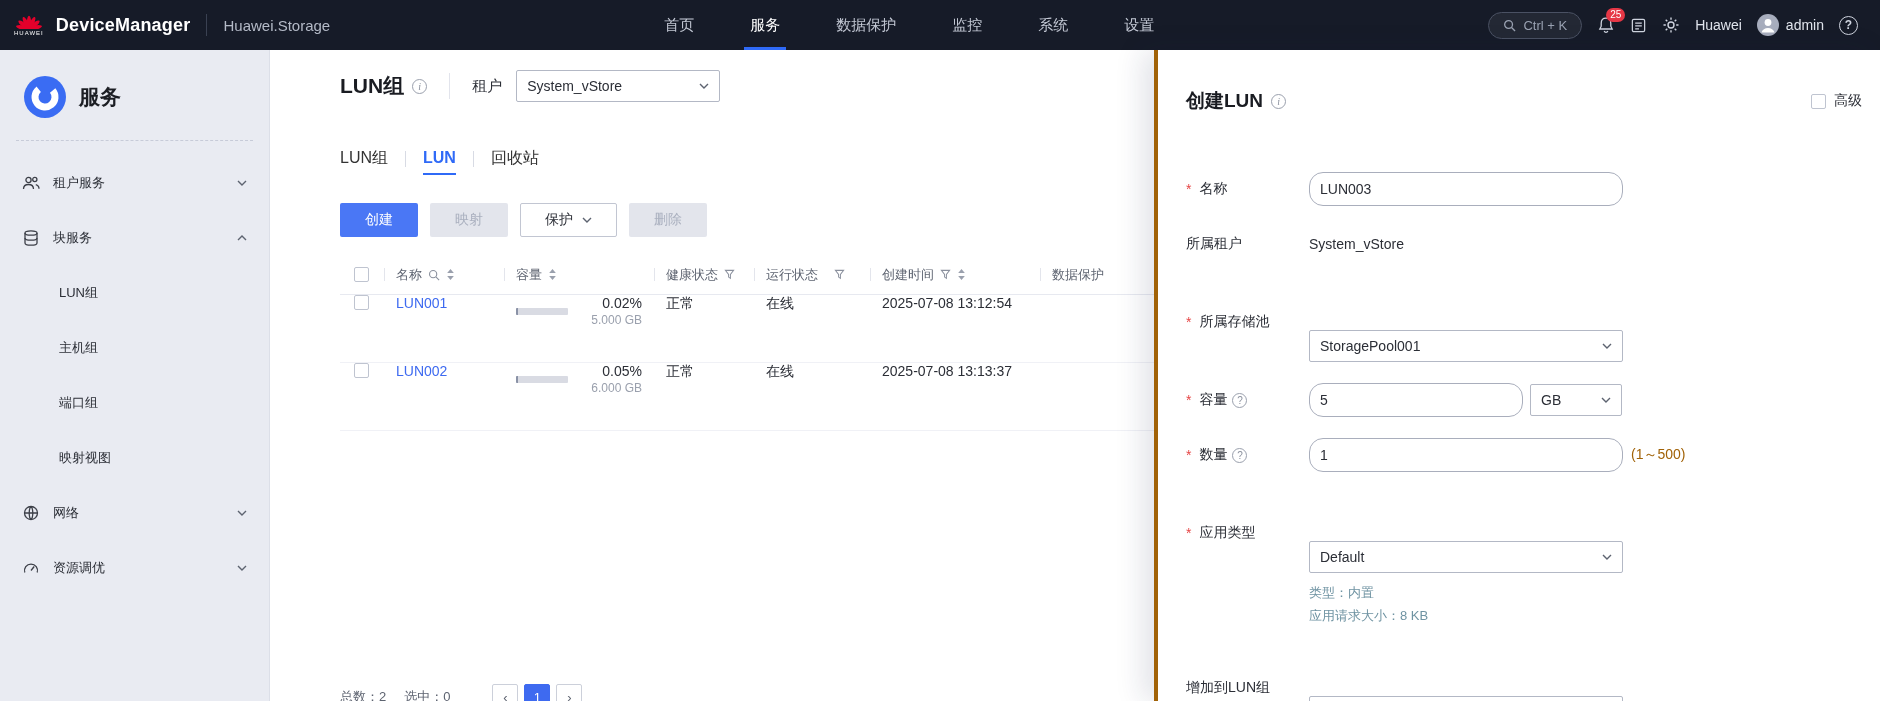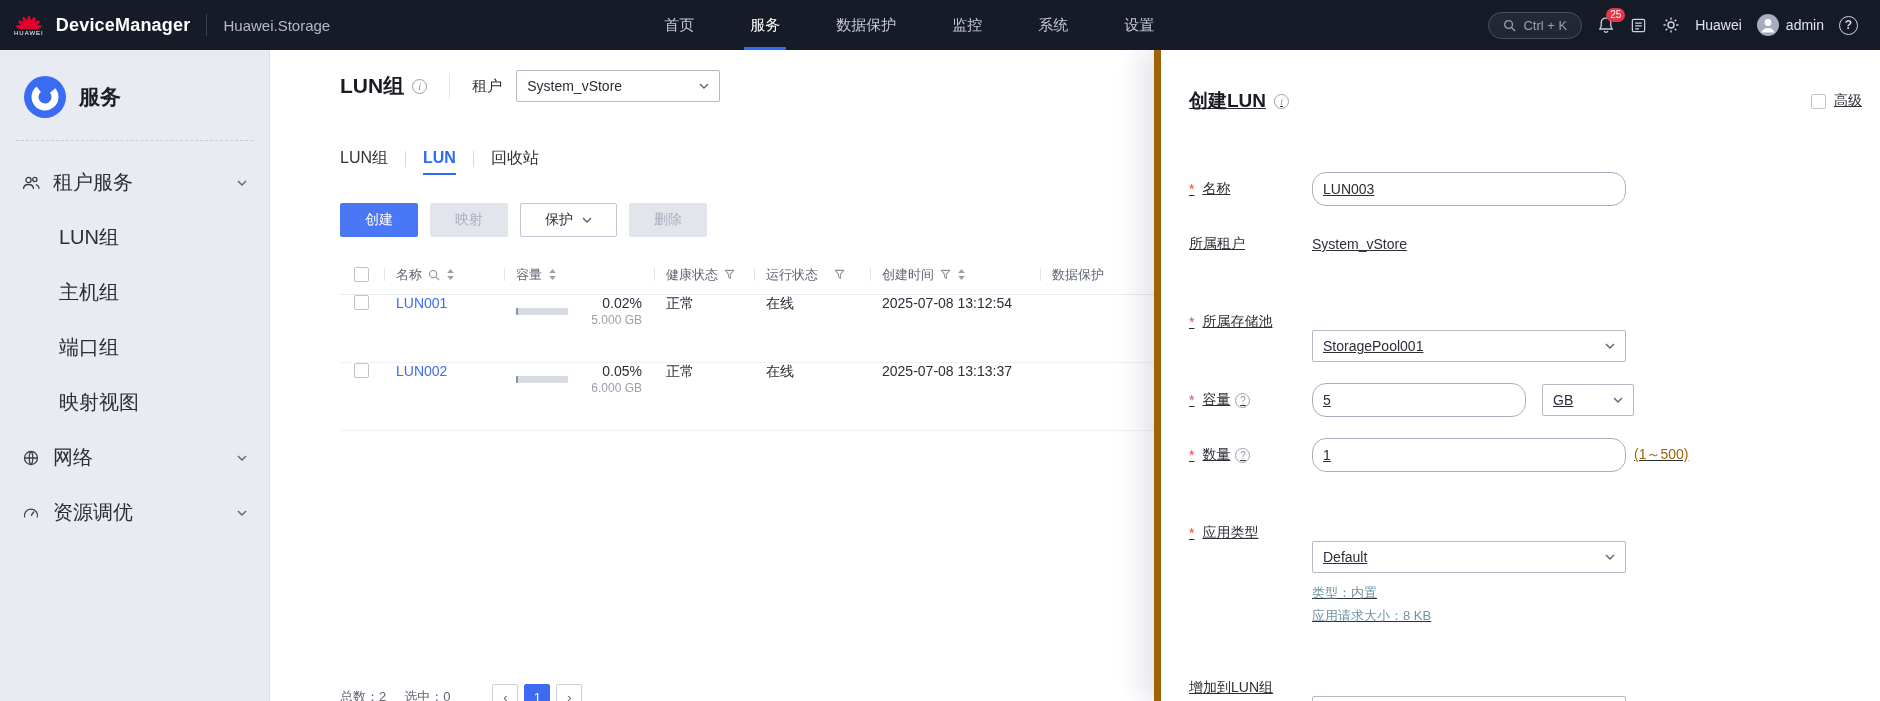--- a/index.html
+++ b/index.html
@@ -29,21 +29,21 @@
   .help-badge::before { content:"?"; }
 
   
   .app { display:flex; height:651px; position:relative; }
 
   
   .sidebar { width:270px; background:#e9ebf2; border-right:1px solid #dcdfe8; padding-top:22px; overflow:hidden; flex:none; }
   .side-header { display:flex; align-items:center; gap:13px; padding:4px 24px 22px; }
   .side-title { font-size:21px; font-weight:700; color:#1c1e24; }
   .side-sep { border-top:1px dashed #c7cbd8; margin:0 16px 14px; }
-  .side-item { height:55px; display:flex; align-items:center; padding:0 22px; font-size:20px; color:#2b2e36; cursor:pointer;text-align:right; }
+  .side-item { height:55px; display:flex; align-items:center; padding:0 22px; font-size:13px; color:#2b2e36; cursor:pointer;text-align:right; }
   .side-item .mi { margin-right:13px; display:flex; }
   .side-item .chev { margin-left:auto; display:flex; }
   .side-sub { padding-left:59px; }
 
   
   .main { flex:1; min-width:0; padding:20px 0 0 70px; position:relative; background:#fff; overflow:hidden; }
   .page-header { display:flex; align-items:center; height:32px; margin-bottom:45px; }
   .page-title { font-size:21px; font-weight:700; color:#1a1c22; margin-right:8px; }
   .hdr-divider { width:1px; height:26px; background:#e2e4ec; margin:0 22px; }
   .tenant-label { font-size:15px; margin-right:14px; }
@@ -81,35 +81,35 @@
   .pct { font-size:14px; color:#2b2e36; }
   .gb { font-size:12px; color:#9aa0ad; margin-top:2px; }
   input[type=checkbox] { appearance:none; width:15px; height:15px; border:1px solid #bfc4d0; border-radius:2px; background:#fff; cursor:pointer; }
 
   .pagination { position:absolute; left:70px; top:634px; display:flex; align-items:center; gap:18px; font-size:13px; color:#5d6370; }
   .pg-group { display:flex; gap:6px; margin-left:24px; }
   .pg-btn { width:26px; height:26px; border:1px solid #ccd0da; border-radius:2px; display:flex; align-items:center; justify-content:center; font-size:13px; color:#5d6370; cursor:pointer; background:#fff; }
   .pg-active { background:#3e6af0; border-color:#3e6af0; color:#fff; }
 
   
-  .panel { width:726px; flex:none; background:#fff; border-left:7px solid #a16207; box-shadow:-12px 0 26px rgba(25,35,70,.12); padding:36px 18px 4px 28px; position:relative; z-index:5;text-decoration:underline; }
+  .panel { width:726px; flex:none; background:#fff; border-left:4px solid #a16207; box-shadow:-12px 0 26px rgba(25,35,70,.12); padding:36px 18px 4px 28px; position:relative; z-index:5; }
   .panel-head { display:flex; align-items:center; justify-content:space-between; height:30px; }
   .dlg-title-wrap { display:flex; align-items:center; gap:8px; }
   .dlg-title { font-size:19px; font-weight:700; color:#1a1c22; }
   .advanced { display:flex; align-items:center; gap:8px; font-size:14px; color:#2b2e36; cursor:pointer; }
   .form { margin-top:56px; }
   .form-row { display:flex; align-items:center; min-height:34px; margin-bottom:21px; }
   .form-label { width:123px; font-size:14px; color:#2b2e36; display:flex; align-items:center; gap:5px; flex:none; }
   .required::before { content:"*"; color:#e64545; margin-right:3px; }
   .t-input { width:314px; height:34px; border:1px solid #a9aebc; border-radius:14px; padding:0 10px; font-size:14px; color:#2b2e36; font-family:inherit; outline:none; background:#fff; }
   .t-input.narrow { width:214px; }
   .dlg-select { width:314px;margin-top:48px; }
   .dlg-select .val { color:#2b2e36; }
   .dlg-select .ph { color:#b4b9c6; }
-  .unit-select { width:92px; margin-left:16px; }
+  .unit-select { width:92px; margin-left:7px; }
   .range-note { margin-left:8px; font-size:14px; color:#a16207; }
   .static-val { font-size:14px; color:#2b2e36; }
   .hints { margin:-12px 0 20px 123px; font-size:13px; color:#6f93a2; line-height:1.75; }
   .create-inline { margin-left:14px; padding:0 24px; }
 
   .icon-info { display:inline-flex; width:15px; height:15px; border:1px solid #9aa0ad; border-radius:50%; align-items:center; justify-content:center; color:#8a909d; font-size:10px; flex:none; }
   .icon-info::before { content:"i"; font-family:"Liberation Serif",serif; font-style:italic; }
   .icon-q { display:inline-flex; width:15px; height:15px; border:1px solid #9aa0ad; border-radius:50%; align-items:center; justify-content:center; color:#8a909d; font-size:10px; flex:none; }
   .icon-q::before { content:"?"; }
 </style>
@@ -208,20 +208,35 @@
           </svg>
         </span>
       <span>租户服务</span>
       <span class="chev">
           <svg width="10" height="6" viewBox="0 0 10 6" fill="none" stroke="#5d6370" stroke-width="1.4">
             <path d="M1 1l4 4 4-4"></path>
           </svg>
         </span>
     </div>
 
+    <div class="side-item">
+      <span class="mi">
+          <svg width="18" height="18" viewBox="0 0 18 18" fill="none" stroke="#3c3f48" stroke-width="1.3">
+            <ellipse cx="9" cy="4" rx="6" ry="2.2"></ellipse>
+            <path d="M3 4v10c0 1.2 2.7 2.2 6 2.2s6-1 6-2.2V4"></path>
+            <path d="M3 9c0 1.2 2.7 2.2 6 2.2s6-1 6-2.2"></path>
+          </svg>
+        </span>
+      <span>块服务</span>
+      <span class="chev">
+          <svg width="10" height="6" viewBox="0 0 10 6" fill="none" stroke="#5d6370" stroke-width="1.4">
+            <path d="M1 5l4-4 4 4"></path>
+          </svg>
+        </span>
+    </div>
 
     <div class="side-item side-sub">
       <span>LUN组</span>
     </div>
     <div class="side-item side-sub">
       <span>主机组</span>
     </div>
     <div class="side-item side-sub">
       <span>端口组</span>
     </div>

